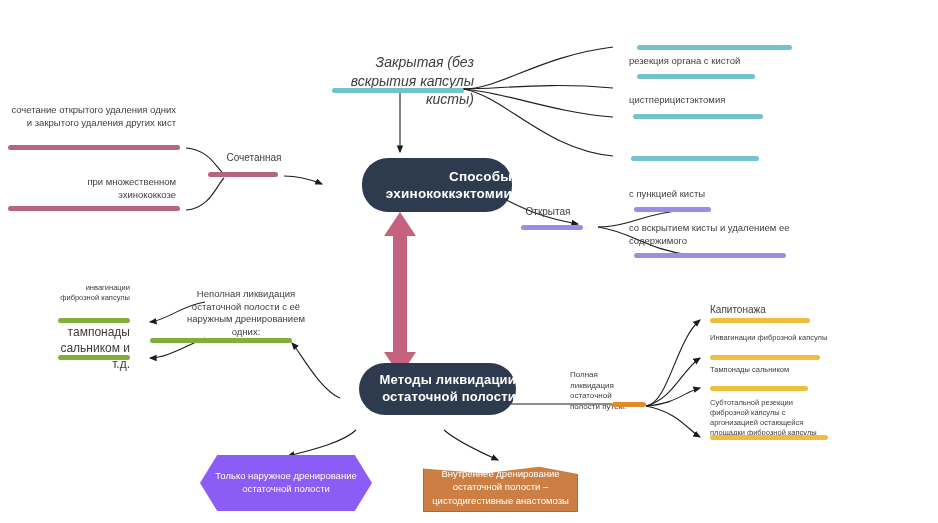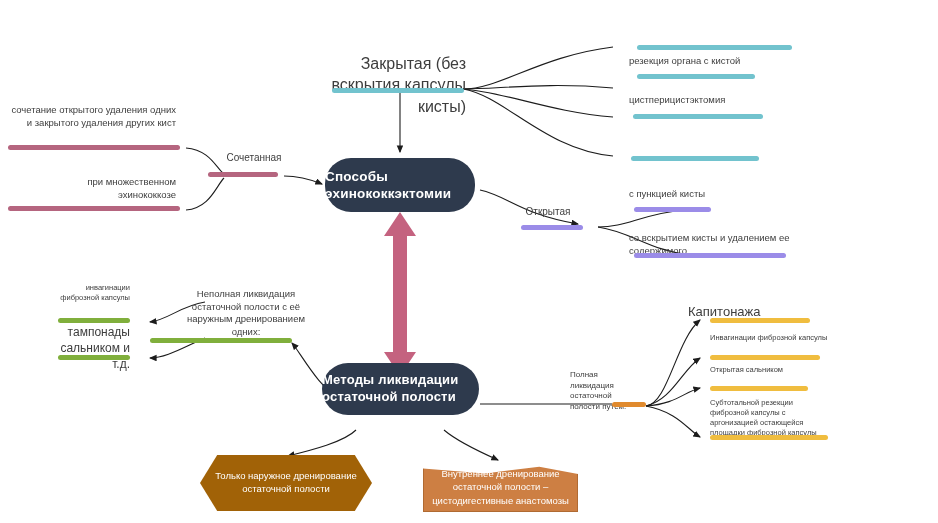--- a/index.html
+++ b/index.html
@@ -10,43 +10,43 @@
     color:#3b3b3b;
   }
   #canvas{position:absolute;inset:0;width:938px;height:523px;}
   #svg-layer{position:absolute;left:0;top:0;width:938px;height:523px;pointer-events:none;}
 
   .node{position:absolute;box-sizing:border-box;}
 
   
   .capsule{
     background:#2e3a4d;color:#ffffff;border-radius:26px;
-    display:flex;align-items:center;justify-content:center;text-align:left;
-    font-weight:bold;line-height:1.28;letter-spacing:.2px;
+    display:flex;align-items:center;justify-content:center;text-align:right;
+    font-weight:bold;line-height:1.28;letter-spacing:.2px;margin-left:37px;
   }
   #node-main-1{left:325px;top:158px;width:150px;height:54px;font-size:13.5px;}
   #node-main-2{left:322px;top:363px;width:157px;height:52px;font-size:13px;}
 
   
   .bar{position:absolute;height:5px;border-radius:3px;}
   .bar-teal{background:#72c3ce;}
   .bar-purple{background:#9b8ce8;}
   .bar-rose{background:#b5657f;}
   .bar-green{background:#80af3c;}
   .bar-orange{background:#e08a2e;}
   .bar-yellow{background:#f0bd3f;}
 
   .lbl{position:absolute;line-height:1.33;color:#3d3d3d;}
   .lbl.r{text-align:right;}
   .lbl.c{text-align:center;}
 
   
   #node-external-drainage{
     left:200px;top:455px;width:172px;height:56px;
-    background:#a16207;color:#fff;font-size:9.5px;text-align:center;
+    background:#8b5cf6;color:#fff;font-size:9.5px;text-align:center;
     display:flex;align-items:center;justify-content:center;line-height:1.35;
     clip-path:polygon(10% 0,90% 0,100% 50%,90% 100%,10% 100%,0 50%);
     padding:0 14px;box-sizing:border-box;
   }
   #node-internal-drainage{
     left:423px;top:462px;width:155px;height:50px;
     background:#cd7f43;color:#ffffff;font-size:9.5px;text-align:center;
     display:flex;align-items:center;justify-content:center;line-height:1.38;
     border:1px solid #b06a32;box-sizing:border-box;padding:0 8px;
   }
@@ -103,40 +103,40 @@
     </g>
   </svg>
 
   <div class="node capsule" id="node-main-1">
     <span>Способы эхинококкэктомии</span>
   </div>
   <div class="node capsule" id="node-main-2">
     <span>Методы ликвидации остаточной полости</span>
   </div>
 
-  <div class="lbl r" style="left:328px;top:53px;width:138px;font-size:16px;">Закрытая (без вскрытия капсулы кисты)</div>
+  <div class="lbl r" style="left:336px;top:53px;width:138px;font-size:14px;font-style:italic;">Закрытая (без вскрытия капсулы кисты)</div>
   <div class="bar bar-teal" style="left:332px;top:88px;width:132px;"></div>
 
   <div class="bar bar-teal" style="left:637px;top:45px;width:155px;"></div>
 
   <div class="lbl" style="left:629px;top:55px;width:180px;font-size:9.5px;">резекция органа с кистой</div>
   <div class="bar bar-teal" style="left:637px;top:74px;width:118px;"></div>
 
   <div class="lbl" style="left:629px;top:94px;width:180px;font-size:9.5px;">цистперицистэктомия</div>
   <div class="bar bar-teal" style="left:633px;top:114px;width:130px;"></div>
 
   <div class="bar bar-teal" style="left:631px;top:156px;width:128px;"></div>
 
   <div class="lbl c" style="left:512px;top:205px;width:72px;font-size:10px;">Открытая</div>
   <div class="bar bar-purple" style="left:521px;top:225px;width:62px;"></div>
 
   <div class="lbl" style="left:629px;top:188px;width:180px;font-size:9.5px;">с пункцией кисты</div>
   <div class="bar bar-purple" style="left:634px;top:207px;width:77px;"></div>
 
-  <div class="lbl" style="left:629px;top:222px;width:170px;font-size:9.5px;margin-top:10px;">со вскрытием кисты и удалением ее содержимого</div>
+  <div class="lbl" style="left:629px;top:222px;width:170px;font-size:9.5px;">со вскрытием кисты и удалением ее содержимого</div>
   <div class="bar bar-purple" style="left:634px;top:253px;width:152px;"></div>
 
   <div class="lbl c" style="left:212px;top:151px;width:84px;font-size:10px;">Сочетанная</div>
   <div class="bar bar-rose" style="left:208px;top:172px;width:70px;"></div>
 
   <div class="lbl r" style="left:10px;top:104px;width:166px;font-size:9.5px;">сочетание открытого удаления одних и закрытого удаления других кист</div>
   <div class="bar bar-rose" style="left:8px;top:145px;width:172px;"></div>
 
   <div class="lbl r" style="left:28px;top:176px;width:148px;font-size:9.5px;">при множественном эхинококкозе</div>
   <div class="bar bar-rose" style="left:8px;top:206px;width:172px;"></div>
@@ -146,27 +146,27 @@
 
   <div class="lbl r" style="left:58px;top:283px;width:72px;font-size:7.5px;">инвагинации фиброзной капсулы</div>
   <div class="bar bar-green" style="left:58px;top:318px;width:72px;"></div>
 
   <div class="lbl r" style="left:58px;top:325px;width:72px;font-size:12px;">тампонады сальником и т.д.</div>
   <div class="bar bar-green" style="left:58px;top:355px;width:72px;"></div>
 
   <div class="lbl" style="left:570px;top:370px;width:58px;font-size:8px;">Полная ликвидация остаточной полости путём:</div>
   <div class="bar bar-orange" style="left:612px;top:402px;width:34px;"></div>
 
-  <div class="lbl" style="left:688px;top:303px;width:120px;font-size:13px;">Капитонажа</div>
+  <div class="lbl" style="left:710px;top:303px;width:120px;font-size:10px;">Капитонажа</div>
   <div class="bar bar-yellow" style="left:710px;top:318px;width:100px;"></div>
 
   <div class="lbl" style="left:710px;top:333px;width:120px;font-size:7.5px;">Инвагинации фиброзной капсулы</div>
   <div class="bar bar-yellow" style="left:710px;top:355px;width:110px;"></div>
 
-  <div class="lbl" style="left:710px;top:365px;width:120px;font-size:7.5px;">Открытая сальником</div>
+  <div class="lbl" style="left:710px;top:365px;width:120px;font-size:7.5px;">Тампонады сальником</div>
   <div class="bar bar-yellow" style="left:710px;top:386px;width:98px;"></div>
 
   <div class="lbl" style="left:710px;top:398px;width:122px;font-size:7.5px;">Субтотальной резекции фиброзной капсулы с аргонизацией остающейся площадки фиброзной капсулы</div>
   <div class="bar bar-yellow" style="left:710px;top:435px;width:118px;"></div>
 
   <div class="node" id="node-external-drainage">
     <span>Только наружное дренирование остаточной полости</span>
   </div>
 
   <div class="node" id="node-internal-drainage">

